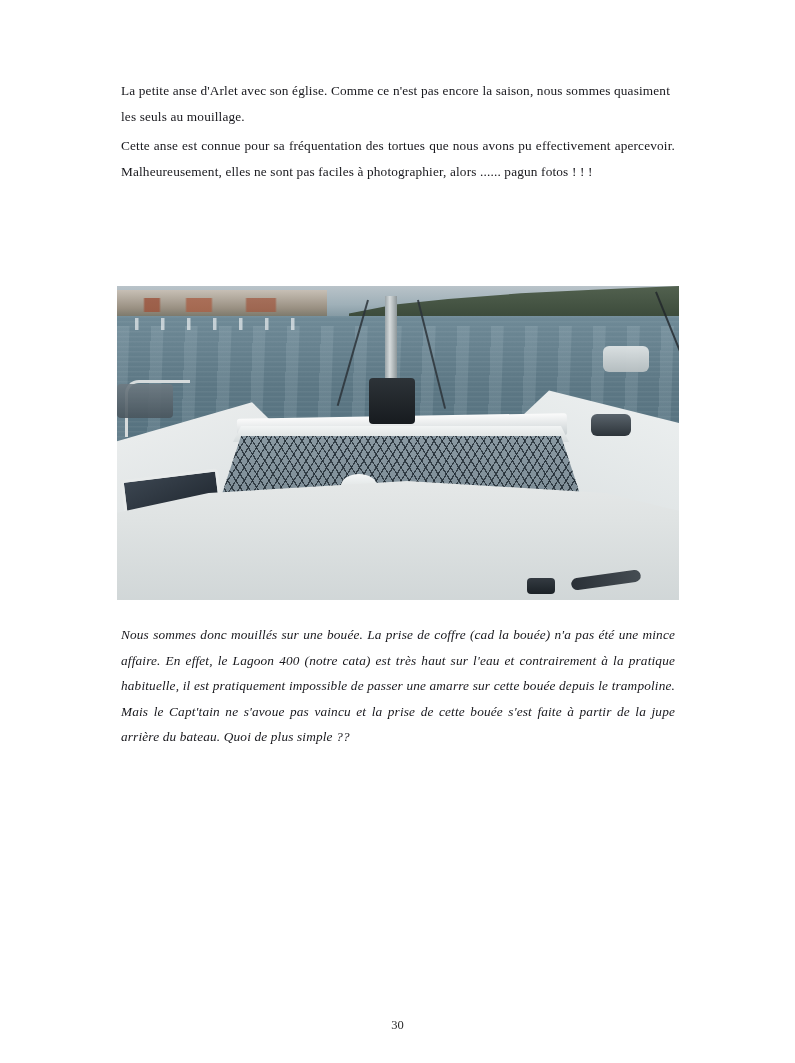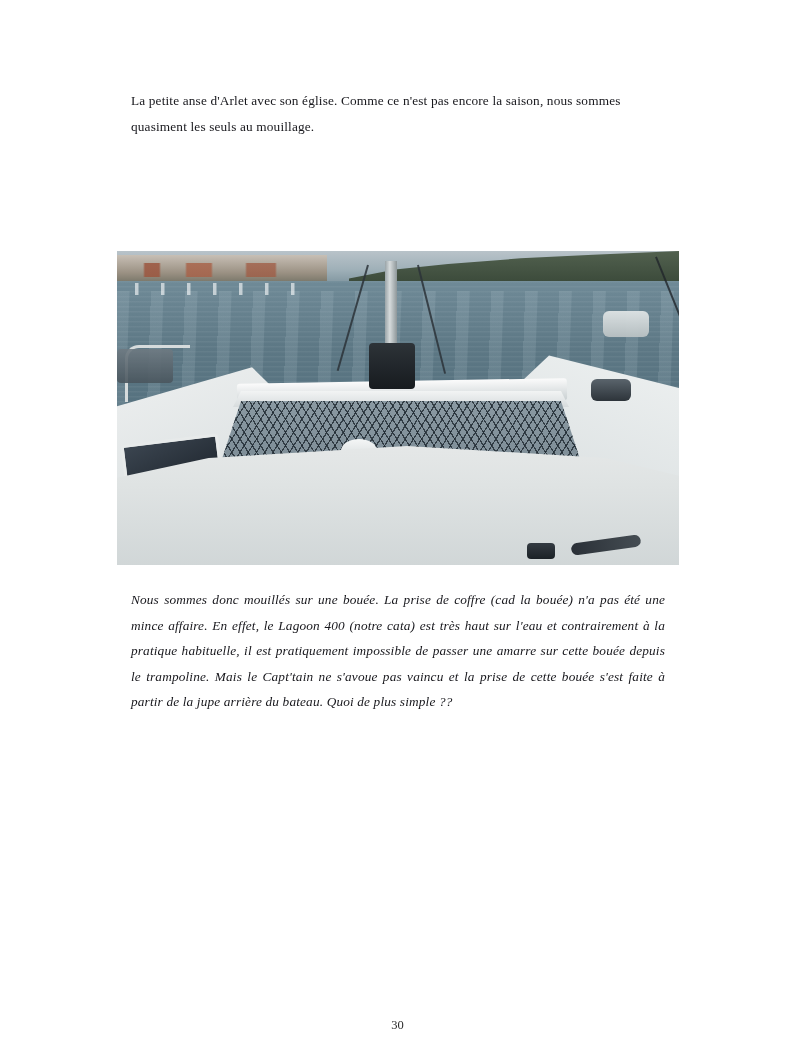--- a/index.html
+++ b/index.html
@@ -26,21 +26,21 @@
     position: absolute;
     left: 117px;
     top: 74px;
     width: 562px;
   }
   .para {
     font-size: 13.3px;
     line-height: 25.5px;
     text-align: justify;
     color: #17171c;
-    margin: 14px;
+    margin: 4px;
     letter-spacing: 0.15px;
   }
   .para-1 { text-align: left; }
   .para-2 { margin-top: 0px; }
   .spacer-after-text { height: 98px; }
 
   
   .photo-wrap {
     position: relative;
     width: 562px;
@@ -255,20 +255,21 @@
 </style>
 </head>
 <body>
 
 <div class="page">
 
   <div class="content">
 
     <p class="para para-1">La petite anse d'Arlet avec son église. Comme ce n'est pas encore la saison, nous sommes quasiment les seuls au mouillage.</p>
 
+    <p class="para para-2">Cette anse est connue pour sa fréquentation des tortues que nous avons pu effectivement apercevoir. Malheureusement, elles ne sont pas faciles à photographier, alors ...... pagun fotos ! ! !</p>
 
     <div class="spacer-after-text"></div>
 
     <div class="photo-wrap">
       <div class="photo">
         <div class="sky"></div>
         <div class="shore-left"></div>
         <div class="shore-roofs"></div>
         <div class="hill-right"></div>
         <div class="water"></div>

